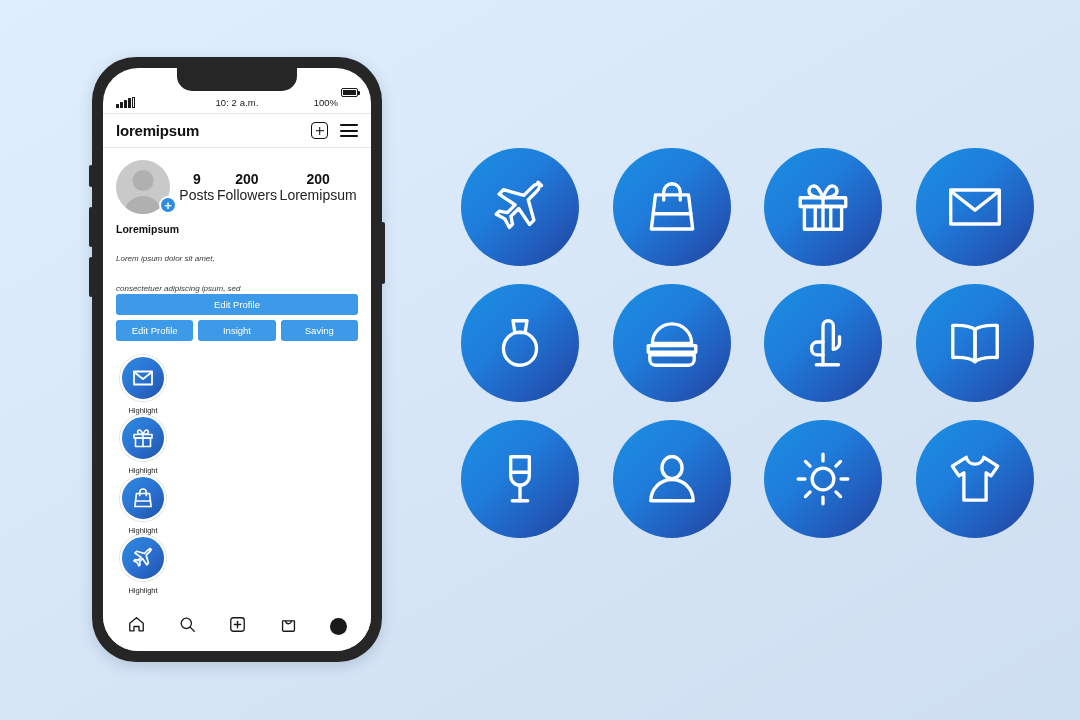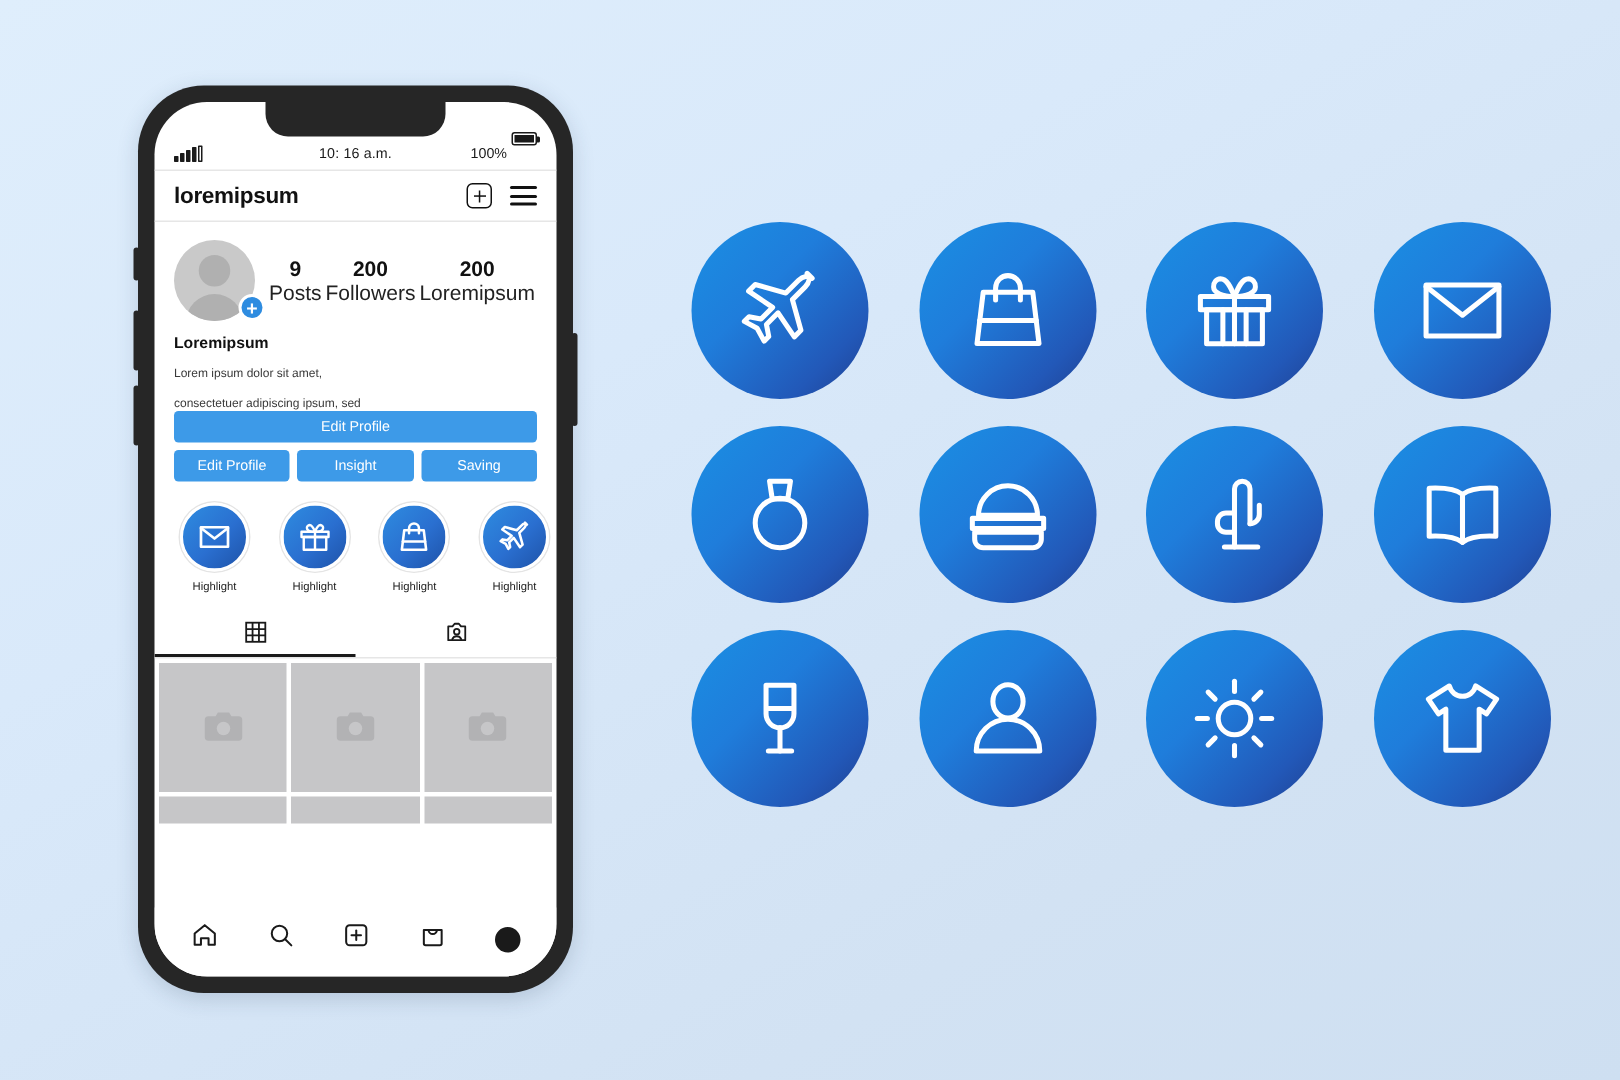--- a/index.html
+++ b/index.html
@@ -134,36 +134,36 @@
     background: #2e8ce0; border: 2px solid #fff;
     display: flex; align-items: center; justify-content: center;
     color: #fff; font-size: 13px; font-weight: bold; line-height: 1;
   }
   .avatar-hold { position: relative; width: 54px; height: 54px; flex: none; }
   .stats { display: flex; flex: 1; justify-content: space-around; margin-left: 8px; }
   .stat { text-align: center; }
   .stat-num { font-size: 14px; font-weight: bold; color: #111; line-height: 1.15; }
   .stat-lbl { font-size: 14px; color: #222; }
   .bio-name { font-size: 10.5px; font-weight: bold; color: #111; margin-top: 9px; }
-  .bio-txt { font-size: 8px; color: #3a3a3a; line-height: 1.45; margin-top: 8px; }
+  .bio-txt { font-size: 8px; color: #3a3a3a; line-height: 1.45; margin-top: 18px; font-style: italic; }
 
   
   .btns { padding: 0 13px; }
   .btn-wide {
     background: #3d9ae8; color: #fff; text-align: center;
     font-size: 9.5px; padding: 5px 0; border-radius: 3px;
   }
   .btn-row { display: flex; gap: 5px; margin-top: 5px; }
   .btn-sm {
     flex: 1; background: #3d9ae8; color: #fff; text-align: center;
     font-size: 9.5px; padding: 5px 0; border-radius: 3px;
   }
 
   
-  .highlights { display: flex; justify-content: space-between; padding: 14px 3px 0 15px; }
+  .highlights { display: flex; justify-content: center; padding: 14px 3px 0 15px; flex-direction: column; }
   .hl { width: 50px; text-align: center; }
   .hl-circle {
     width: 46px; height: 46px; border-radius: 50%;
     margin: 0 auto;
     background: linear-gradient(135deg, #2e8ce0 0%, #2a6fd0 55%, #1e52a8 100%);
     border: 2px solid #ffffff;
     box-shadow: 0 0 0 1px #e4e4e4;
     display: flex; align-items: center; justify-content: center;
   }
   .hl-circle svg { width: 24px; height: 24px; }
@@ -227,21 +227,21 @@
     <div class="notch"></div>
 
     <div class="statusbar">
       <div class="sig-bars">
         <i></i>
           <i></i>
           <i></i>
           <i></i>
           <i></i>
       </div>
-      <div class="clock">10: 16 a.m.</div>
+      <div class="clock">10: 2 a.m.</div>
       <div class="batt-wrap">
         <span class="batt-pct">100%</span>
         <span class="batt-icon"></span>
       </div>
     </div>
 
     <div class="app-header">
       <div class="app-title">loremipsum</div>
       <div class="hdr-actions">
         <div class="ic-plusbox"></div>

